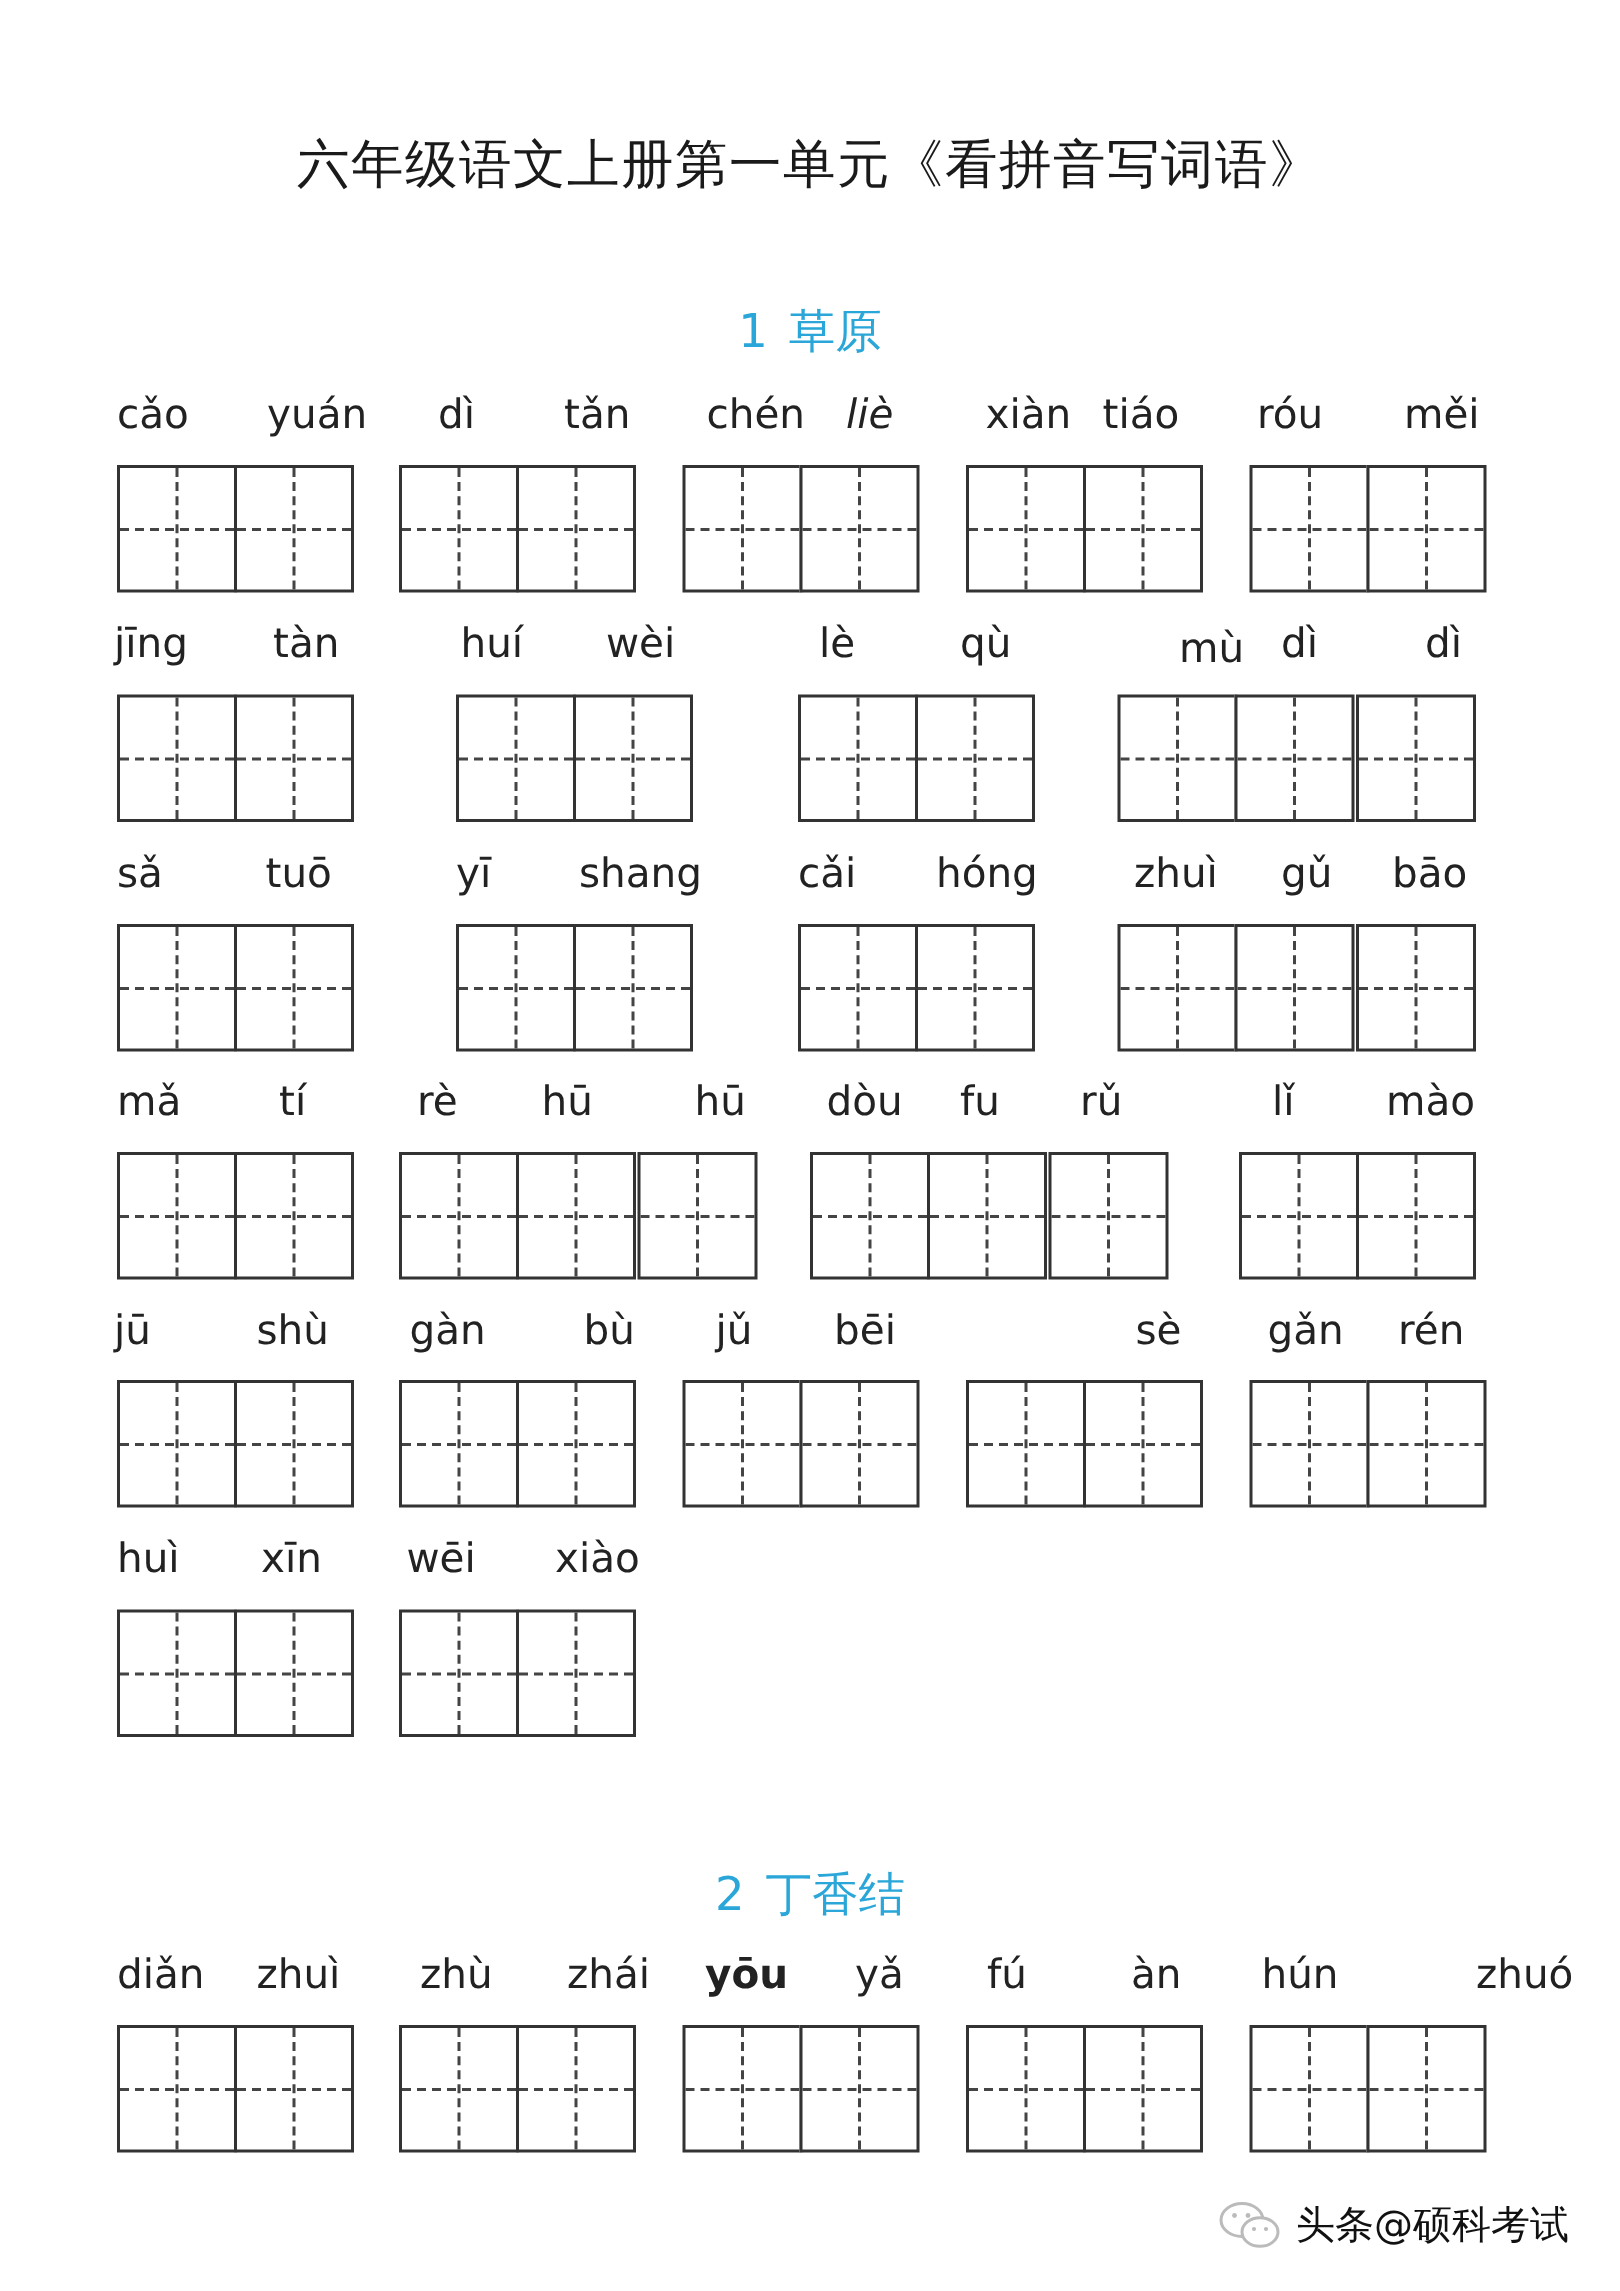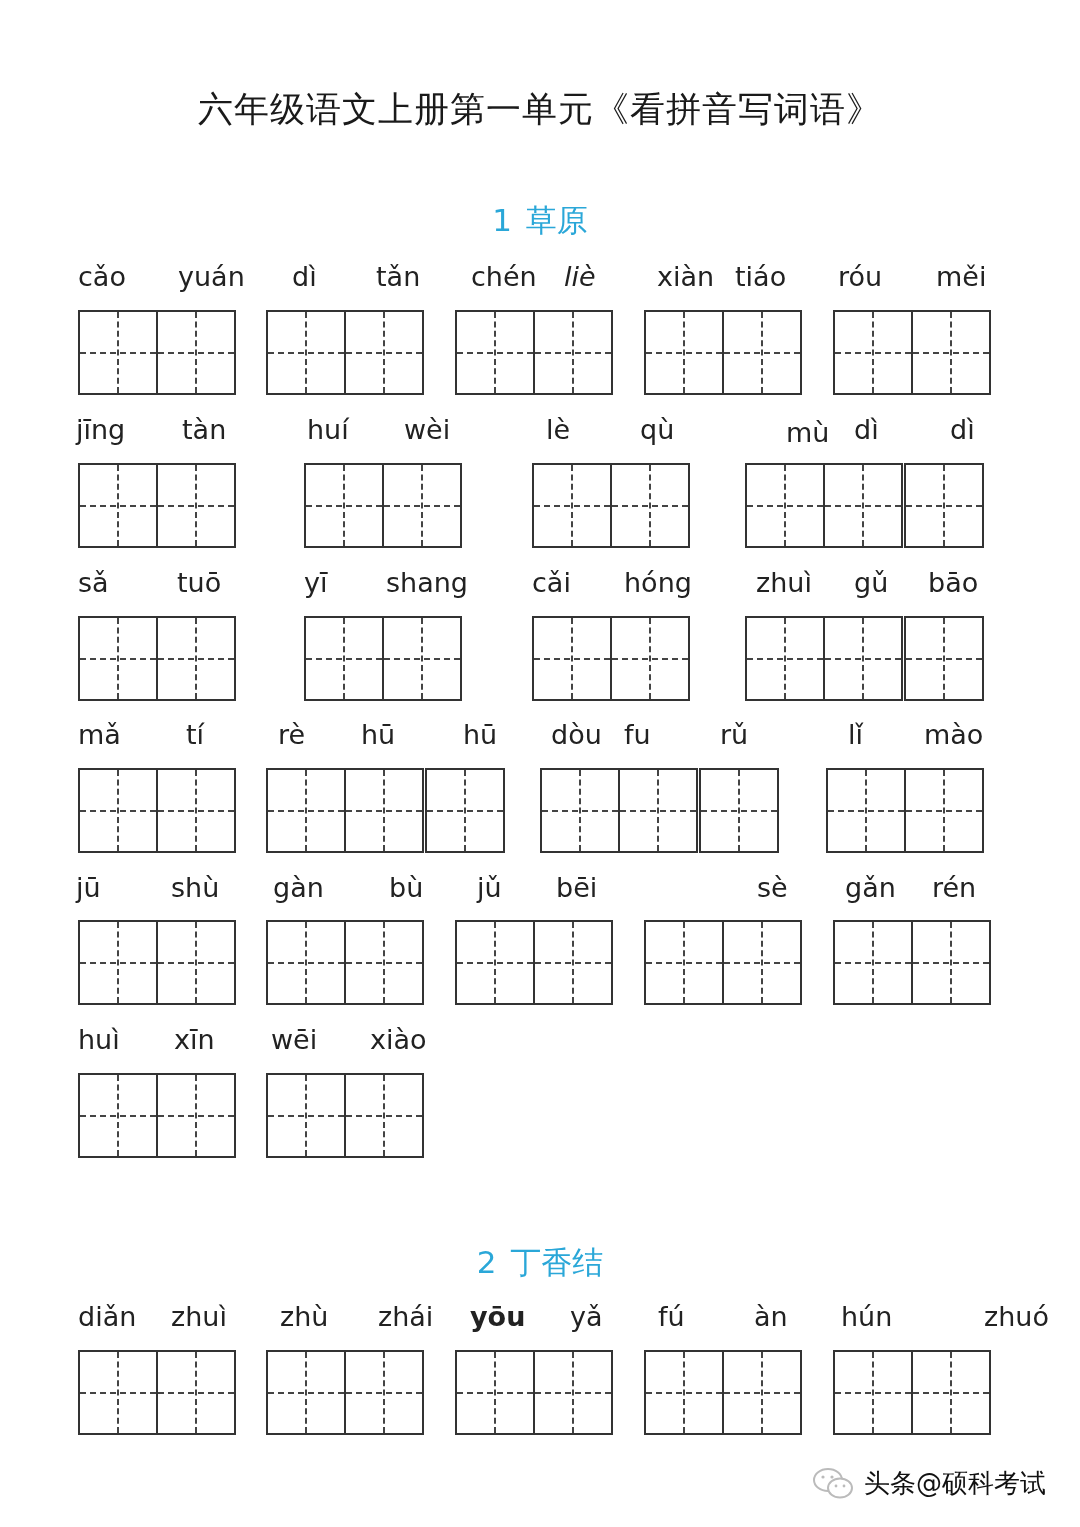--- a/index.html
+++ b/index.html
@@ -124,21 +124,21 @@
     </div>
 </div>
 
 <div>
   <span class="py" style="left:78px;top:718px;">mǎ</span>
   <span class="py" style="left:186px;top:718px;">tí</span>
   <span class="py" style="left:278px;top:718px;">rè</span>
   <span class="py" style="left:361px;top:718px;">hū</span>
   <span class="py" style="left:463px;top:718px;">hū</span>
   <span class="py" style="left:551px;top:718px;">dòu</span>
-  <span class="py" style="left:624px;top:718px;text-align:right;">fu</span>
+  <span class="py" style="left:640px;top:718px;text-align:right;">fu</span>
   <span class="py" style="left:720px;top:718px;">rǔ</span>
   <span class="py" style="left:848px;top:718px;">lǐ</span>
   <span class="py" style="left:924px;top:718px;">mào</span>
 
   <div class="grid" style="left:78px;top:768px;">
       <div class="cell"></div>
       <div class="cell"></div>
     </div>
   <div class="grid" style="left:266px;top:768px;">
       <div class="cell"></div>

